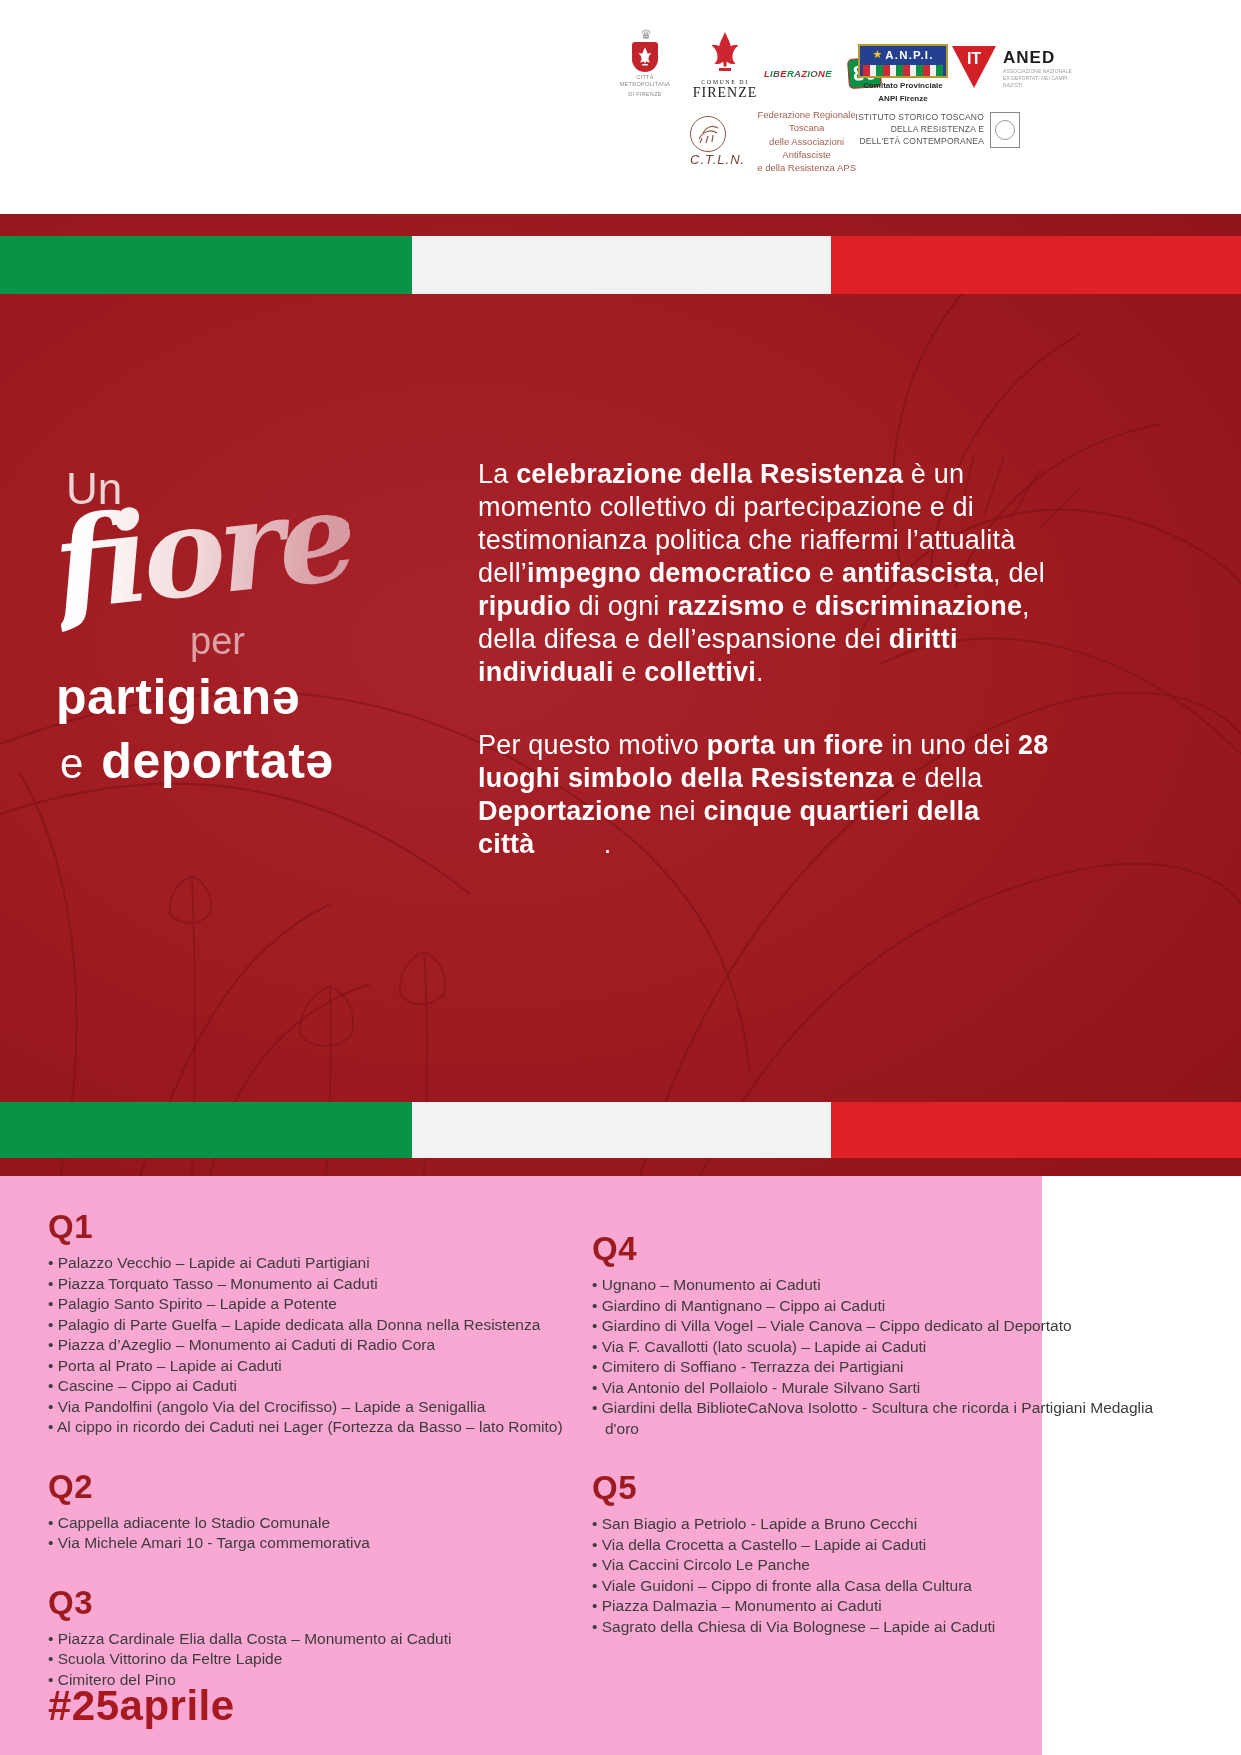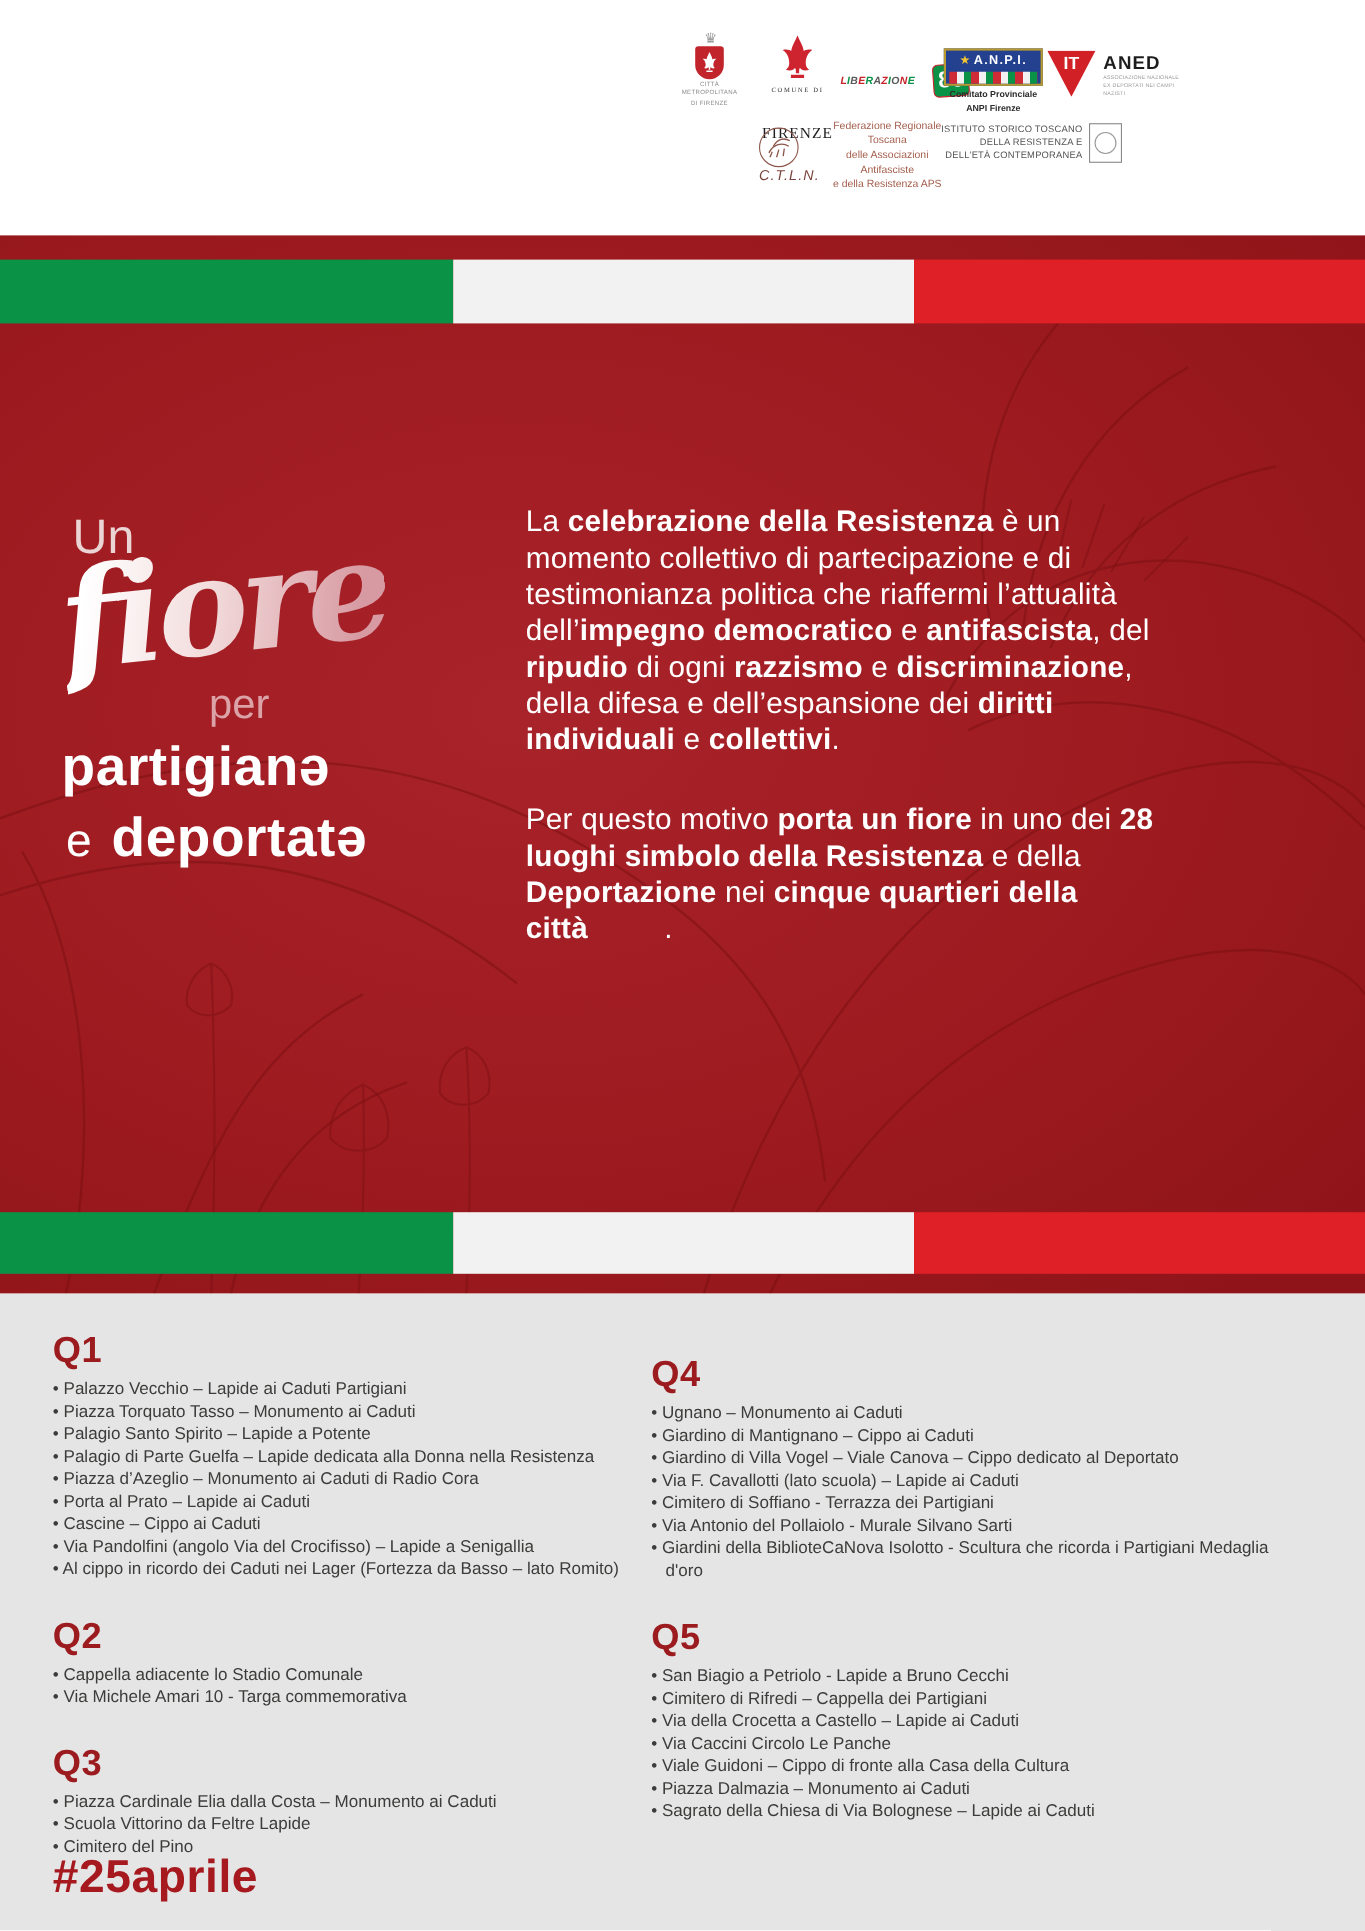--- a/index.html
+++ b/index.html
@@ -13,21 +13,21 @@
   .title-black { font-size:33px; font-weight:800; color:#161616; line-height:1.2; }
 
   .logo { position:absolute; }
   .logo-metrocity { left:612px; top:28px; width:66px; text-align:center; }
   .crown { color:#9a9a9a; font-size:13px; line-height:1; letter-spacing:-2px; }
   .shield { width:26px; height:30px; margin:1px auto 0; background:#C2242B; border-radius:3px 3px 13px 13px; display:flex; align-items:center; justify-content:center; }
   .metro-cap { font-size:5.5px; color:#8a8a8a; margin-top:2px; line-height:1.35; letter-spacing:0.3px; }
 
   .logo-comune { left:686px; top:32px; width:78px; text-align:center; }
   .comune-cap1 { font-size:6px; letter-spacing:1.5px; color:#2a2a2a; font-family:"Liberation Serif",serif; margin-top:1px; }
-  .comune-cap2 { font-size:14px; letter-spacing:1px; color:#1d1d1d; font-family:"Liberation Serif",serif;margin-top:28px; }
+  .comune-cap2 { font-size:14px; letter-spacing:1px; color:#1d1d1d; font-family:"Liberation Serif",serif; }
 
   .logo-lib80 { left:764px; top:58px; width:92px; display:flex; align-items:center; gap:16px; }
   .lib-word { font-size:9.5px; font-weight:800; font-style:italic; letter-spacing:0.3px; white-space:nowrap; }
   .lib-num { display:inline-block; background:#0A9347; color:#fff; font-size:21px; font-weight:800; padding:2px 4px; border-radius:5px; transform:rotate(-4deg); border:1.5px solid #C8222A; }
 
   .logo-anpi { left:858px; top:44px; width:90px; text-align:center; }
   .anpi-badge { border:2px solid #B89A30; background:#24418F; padding:2px 3px 0; }
   .anpi-row { display:flex; align-items:center; justify-content:center; gap:3px; }
   .anpi-star { color:#F4C430; font-size:11px; }
   .anpi-name { color:#fff; font-size:11.5px; font-weight:700; letter-spacing:1.2px; }
@@ -71,21 +71,21 @@
   .sl-line2 { position:absolute; left:4px; top:280px; display:flex; align-items:baseline; }
   .sl-e { font-size:42px; font-weight:400; color:#fff; margin-right:18px; }
   .sl-dep { font-size:50px; font-weight:800; color:#fff; letter-spacing:0.5px; }
 
   .paras { position:absolute; left:478px; top:244px; width:606px; z-index:3; color:#fff; }
   .para { font-size:27px; font-weight:400; line-height:33px; letter-spacing:0.2px; }
   .para strong { font-weight:700; }
   .para + .para { margin-top:40px; }
 
   
-  .lists { position:absolute; top:1176px; left:0; width:1241px; height:579px; background:#e5e5e5; }
+  .lists { position:absolute; top:1176px; left:0; width:1042px; height:579px; background:#f9a8d4; }
   .col-left { position:absolute; left:48px; top:34px; width:552px; }
   .col-right { position:absolute; left:592px; top:56px; width:590px; }
   .q-label { font-size:33px; font-weight:800; color:#9C1B1E; line-height:1; margin:0 0 10px; letter-spacing:0.5px; }
   .q-item { font-size:15.5px; color:#3C3C3B; line-height:20.5px; padding-left:13px; text-indent:-13px; }
   .q-block + .q-block { margin-top:32px; }
   .hashtag { position:absolute; left:48px; top:506px; font-size:42px; font-weight:800; color:#A6191E; letter-spacing:0.5px; }
 </style>
 </head>
 <body>
 
@@ -267,21 +267,20 @@
           <div class="q-item">• Via F. Cavallotti (lato scuola) – Lapide ai Caduti</div>
           <div class="q-item">• Cimitero di Soffiano - Terrazza dei Partigiani</div>
           <div class="q-item">• Via Antonio del Pollaiolo - Murale Silvano Sarti</div>
           <div class="q-item">• Giardini della BiblioteCaNova Isolotto - Scultura che ricorda i Partigiani Medaglia d'oro</div>
         </div>
     </div>
     <div class="q-block">
       <h2 class="q-label">Q5</h2>
       <div class="q-items">
           <div class="q-item">• San Biagio a Petriolo - Lapide a Bruno Cecchi</div>
-          <div class="q-item">• Cimitero di Rifredi – Cappella dei Partigiani</div>
           <div class="q-item">• Via della Crocetta a Castello – Lapide ai Caduti</div>
           <div class="q-item">• Via Caccini Circolo Le Panche</div>
           <div class="q-item">• Viale Guidoni – Cippo di fronte alla Casa della Cultura</div>
           <div class="q-item">• Piazza Dalmazia – Monumento ai Caduti</div>
           <div class="q-item">• Sagrato della Chiesa di Via Bolognese – Lapide ai Caduti</div>
         </div>
     </div>
   </div>
 
   <div class="hashtag">#25aprile</div>

